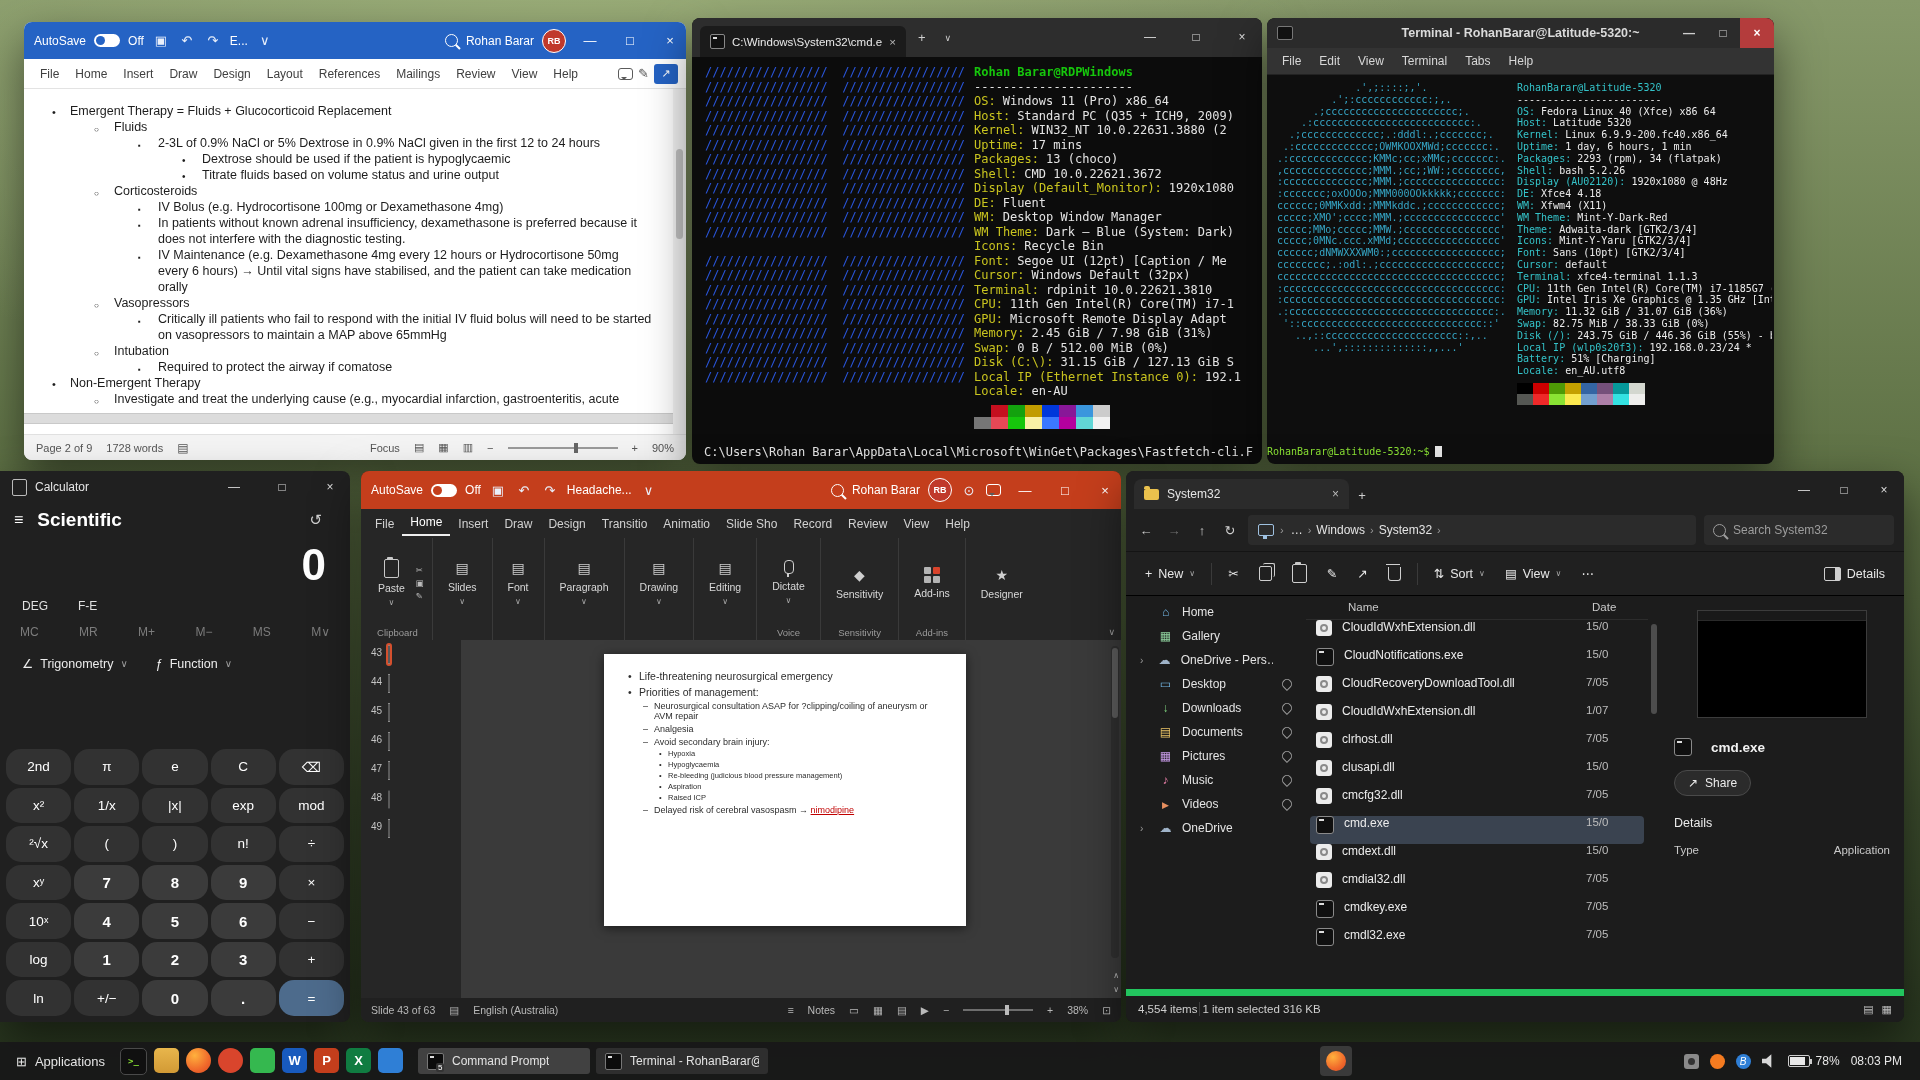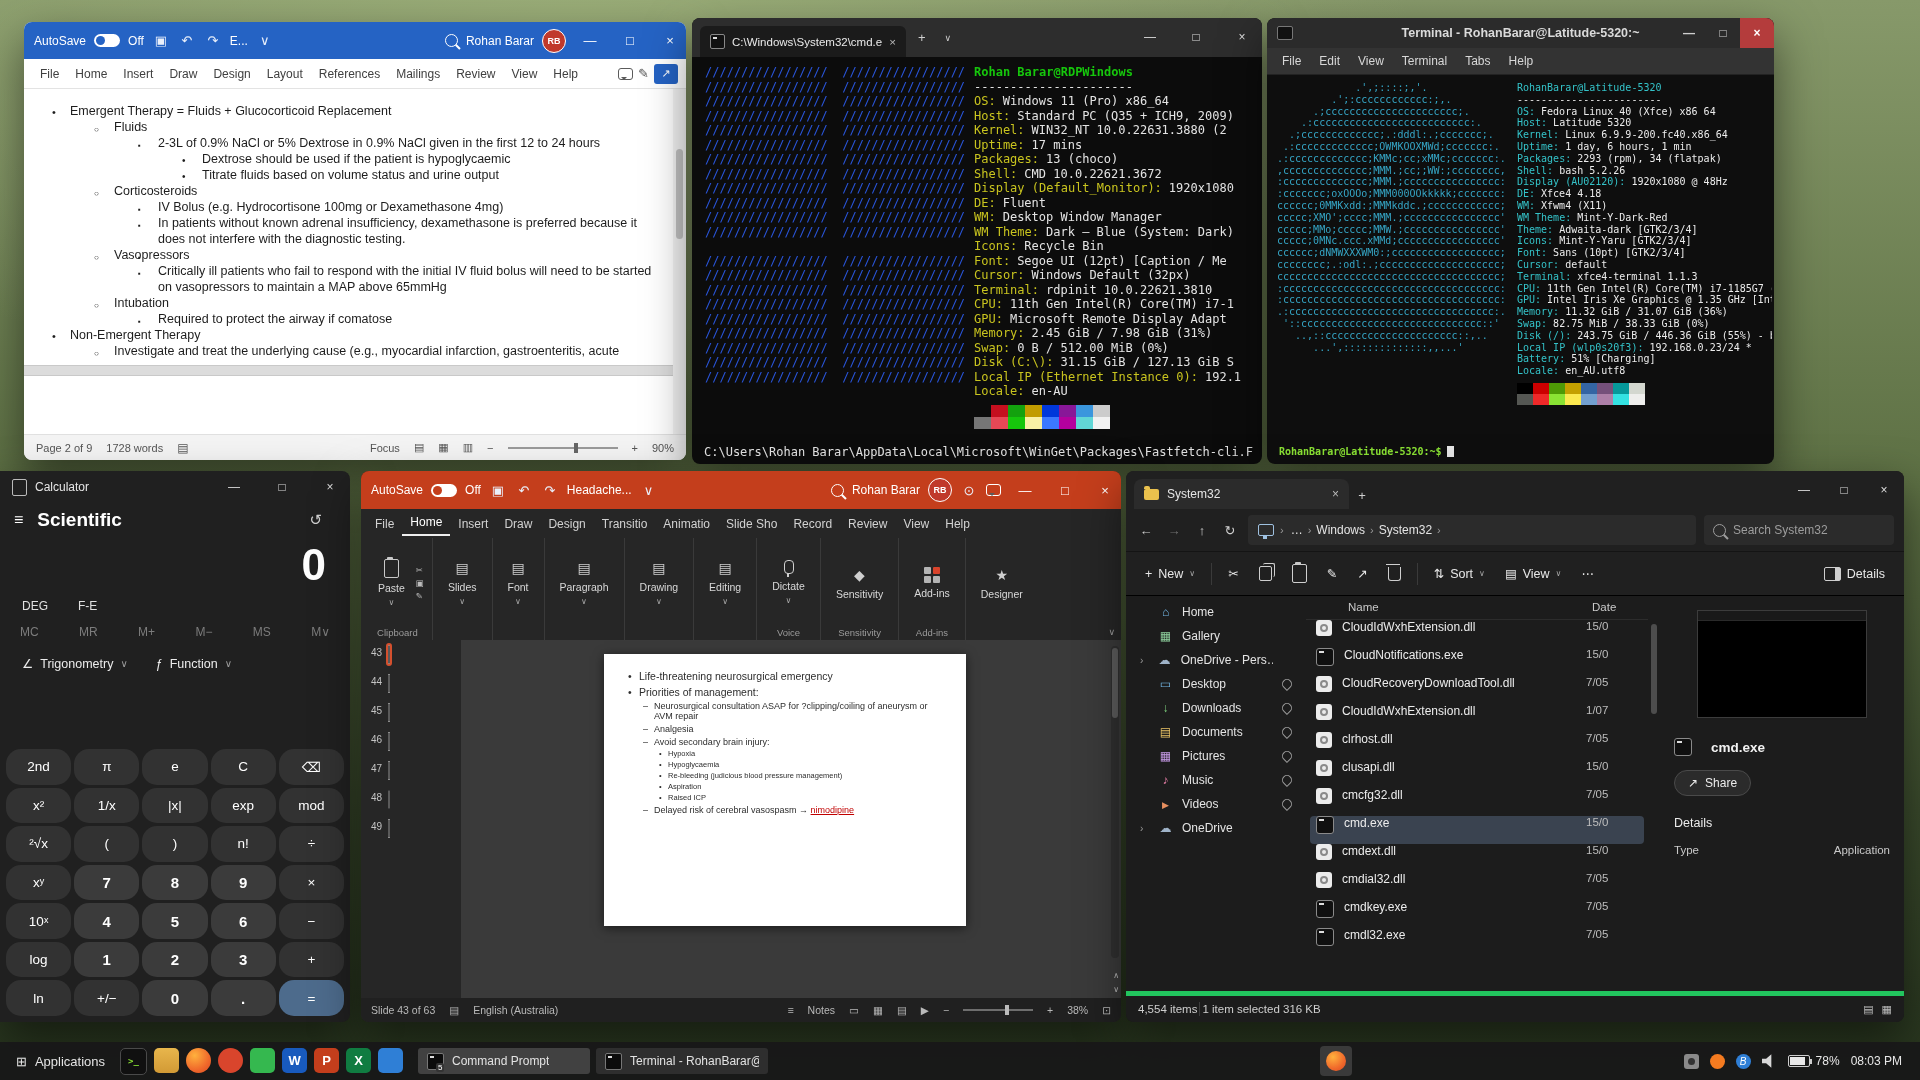--- a/index.html
+++ b/index.html
@@ -74,21 +74,21 @@
   .x-menu-item{padding:3px 9px}
   .x-body{position:absolute;top:56px;left:0;right:0;bottom:0;font-family:"DejaVu Sans Mono",monospace;font-size:10px;line-height:11.8px;color:#ececec}
   .x-art{position:absolute;left:10px;top:8px;color:#35a5c5}
   .x-art div{white-space:pre;height:11.8px}
   .x-info{position:absolute;left:250px;top:8px;right:2px;overflow:hidden}
   .x-head{color:#34c3c9;font-weight:normal;white-space:nowrap}
   .x-line{white-space:nowrap;overflow:hidden}
   .x-k{color:#34c3c9}
   .x-v{margin-left:6px}
   .x-info .pblock{width:16px;height:11px}
-  .x-prompt{position:absolute;left:12px;bottom:6px;color:#8ae234;font-weight:bold;white-space:nowrap}
+  .x-prompt{position:absolute;left:0;bottom:6px;color:#8ae234;font-weight:normal;white-space:nowrap}
   .cursor{display:inline-block;width:7px;height:11px;background:#e6e6e6;margin-left:5px;vertical-align:-2px}
 
   
   #calc{left:0;top:471px;width:350px;height:551px;background:#202020;color:#fff;border-radius:0 8px 8px 0}
   .ca-title{height:32px;display:flex;align-items:center;gap:8px;padding-left:12px;font-size:12px;color:#e6e6e6}
   .ca-ico{width:13px;height:15px;border:1.5px solid #bbb;border-radius:2px}
   .ca-wc{width:40px;height:32px;line-height:32px;text-align:center;font-size:12px;color:#d8d8d8}
   .ca-head{display:flex;align-items:center;gap:14px;padding:6px 14px 0;font-size:19px;font-weight:bold}
   .ca-burger{font-size:16px;font-weight:normal}
   .ca-hist{margin-left:auto;font-size:15px;font-weight:normal;color:#d0d0d0;padding-right:14px}
@@ -210,21 +210,21 @@
   .f-date{width:52px;color:#bdbdbd;font-size:11.5px}
   .e-vscroll{width:12px;position:relative}
   .e-vscroll .thumb{position:absolute;top:30px;left:3px;width:6px;height:90px;background:#4d4d4d;border-radius:3px}
   .e-preview{width:216px;padding:8px 14px;overflow:hidden}
   .pv-thumb{width:168px;height:106px;background:#000;border:1px solid #3c3c3c;margin:8px auto 20px}
   .pv-thumb::before{content:"";display:block;height:9px;background:#191919;border-bottom:1px solid #2a2a2a}
   .pv-name{display:flex;align-items:center;gap:9px;font-size:13.5px;font-weight:bold;color:#f2f2f2}
   .pv-share{display:inline-flex;align-items:center;gap:7px;margin-top:14px;padding:5px 13px;border:1px solid #4a4a4a;border-radius:15px;background:#2b2b2b;font-size:12px;color:#ececec}
   .pv-details{margin-top:20px;font-size:12.5px;color:#ececec}
   .pv-type{display:flex;justify-content:space-between;margin-top:14px;font-size:11.5px;color:#c9c9c9}
-  .e-status{position:absolute;left:0;right:0;bottom:0;height:26px;background:#1c1c1c;border-top:5px solid #22c55e;display:flex;align-items:center;gap:2px;padding:0 12px;font-size:11.5px;color:#cfcfcf}
+  .e-status{position:absolute;left:0;right:0;bottom:0;height:26px;background:#1c1c1c;border-top:7px solid #22c55e;display:flex;align-items:center;gap:2px;padding:0 12px;font-size:11.5px;color:#cfcfcf}
   .vsep{width:1px;height:14px;background:#3c3c3c}
   .e-viewtoggle{margin-left:auto;display:flex;gap:8px;color:#bdbdbd;font-size:11px}
 
   
   #taskbar{position:absolute;left:0;right:0;bottom:0;height:38px;background:rgba(24,24,24,.96);display:flex;align-items:center;gap:7px;padding:0 8px;z-index:50}
   .tb-apps{display:flex;align-items:center;gap:8px;color:#e4e4e4;font-size:13px;padding:4px 8px;border-radius:3px}
   .launch{width:25px;height:25px;border-radius:5px;display:flex;align-items:center;justify-content:center;font-weight:bold;color:#fff;font-size:13px}
   .ln-terminal{background:#101010;border:1px solid #4a4a4a}
   .ln-terminal::before{content:">_";color:#8ae234;font-size:9px;font-family:"DejaVu Sans Mono",monospace}
   .ln-files{background:linear-gradient(#e8b64c,#d29a35)}
@@ -335,20 +335,21 @@
           <span>IV Bolus (e.g. Hydrocortisone 100mg or Dexamethasone 4mg)</span>
         </div>
 
         <div class="dline lv-3">
           <span class="marker">▪</span>
           <span>In patients without known adrenal insufficiency, dexamethasone is preferred because it does not interfere with the diagnostic testing.</span>
         </div>
 
         <div class="dline lv-3">
           <span class="marker">▪</span>
+          <span>IV Maintenance (e.g. Dexamethasone 4mg every 12 hours or Hydrocortisone 50mg every 6 hours) → Until vital signs have stabilised, and the patient can take medication orally</span>
         </div>
 
         <div class="dline lv-2">
           <span class="marker">○</span>
           <span>Vasopressors</span>
         </div>
 
         <div class="dline lv-3">
           <span class="marker">▪</span>
           <span>Critically ill patients who fail to respond with the initial IV fluid bolus will need to be started on vasopressors to maintain a MAP above 65mmHg</span>

